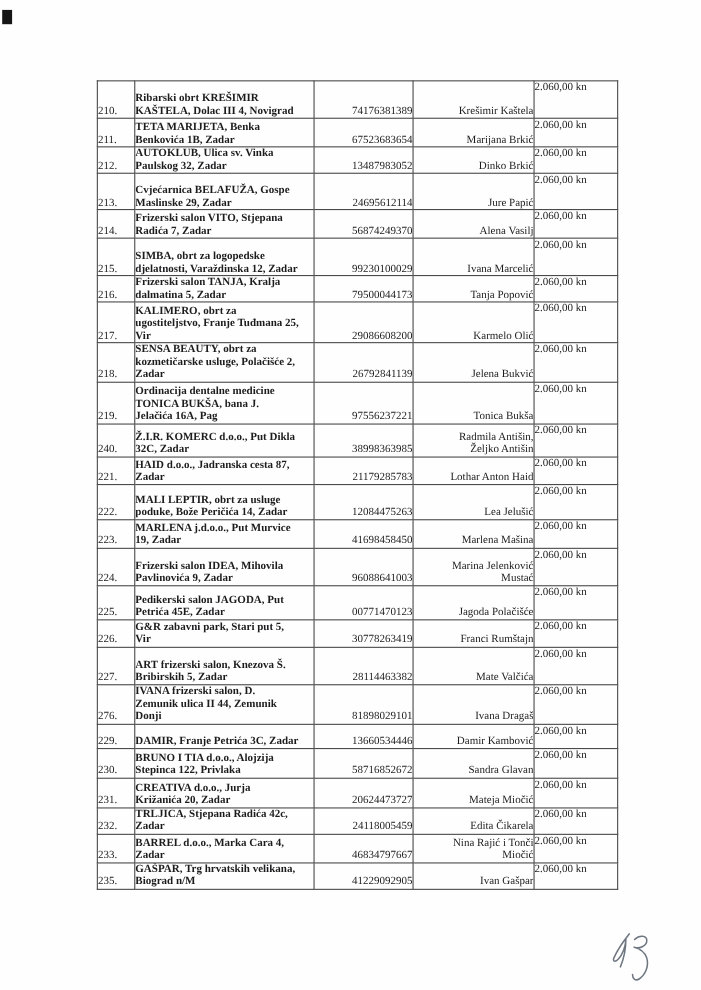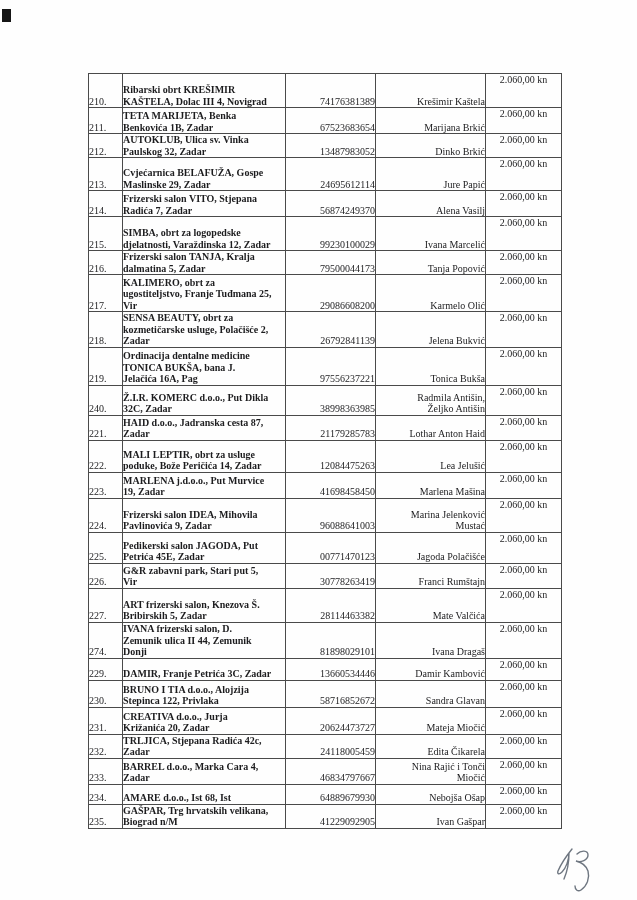--- a/index.html
+++ b/index.html
@@ -55,21 +55,21 @@
     padding: 0 1px 2px 1px;
   }
   td.c-person {
     vertical-align: bottom;
     text-align: right;
     padding: 0 1px 2px 1px;
     white-space: pre-line;
   }
   td.c-amount {
     vertical-align: top;
-    text-align: center;
+    text-align: left;
     padding: 1px 4px 0 1px;
   }
   .signature {
     position: absolute;
     left: 548px;
     top: 840px;
   }
 </style>
 </head>
 <body>
@@ -248,21 +248,21 @@
   <tr style="height: 34px;">
     <td class="c-num">227.</td>
     <td class="c-name">ART frizerski salon, Knezova Š.
 Bribirskih 5, Zadar</td>
     <td class="c-oib">28114463382</td>
     <td class="c-person">Mate Valčića</td>
     <td class="c-amount">2.060,00 kn</td>
   </tr>
 
   <tr style="height: 36px;">
-    <td class="c-num">274.</td>
+    <td class="c-num">276.</td>
     <td class="c-name">IVANA frizerski salon, D.
 Zemunik ulica II 44, Zemunik
 Donji</td>
     <td class="c-oib">81898029101</td>
     <td class="c-person">Ivana Dragaš</td>
     <td class="c-amount">2.060,00 kn</td>
   </tr>
 
   <tr style="height: 22px;">
     <td class="c-num">229.</td>
@@ -302,27 +302,20 @@
   <tr style="height: 26px;">
     <td class="c-num">233.</td>
     <td class="c-name">BARREL d.o.o., Marka Cara 4,
 Zadar</td>
     <td class="c-oib">46834797667</td>
     <td class="c-person">Nina Rajić i Tonči
 Miočić</td>
     <td class="c-amount">2.060,00 kn</td>
   </tr>
 
-  <tr style="height: 20px;">
-    <td class="c-num">234.</td>
-    <td class="c-name">AMARE d.o.o., Ist 68, Ist</td>
-    <td class="c-oib">64889679930</td>
-    <td class="c-person">Nebojša Ošap</td>
-    <td class="c-amount">2.060,00 kn</td>
-  </tr>
 
   <tr style="height: 19px;">
     <td class="c-num">235.</td>
     <td class="c-name">GAŠPAR, Trg hrvatskih velikana,
 Biograd n/M</td>
     <td class="c-oib">41229092905</td>
     <td class="c-person">Ivan Gašpar</td>
     <td class="c-amount">2.060,00 kn</td>
   </tr>
 </tbody>

